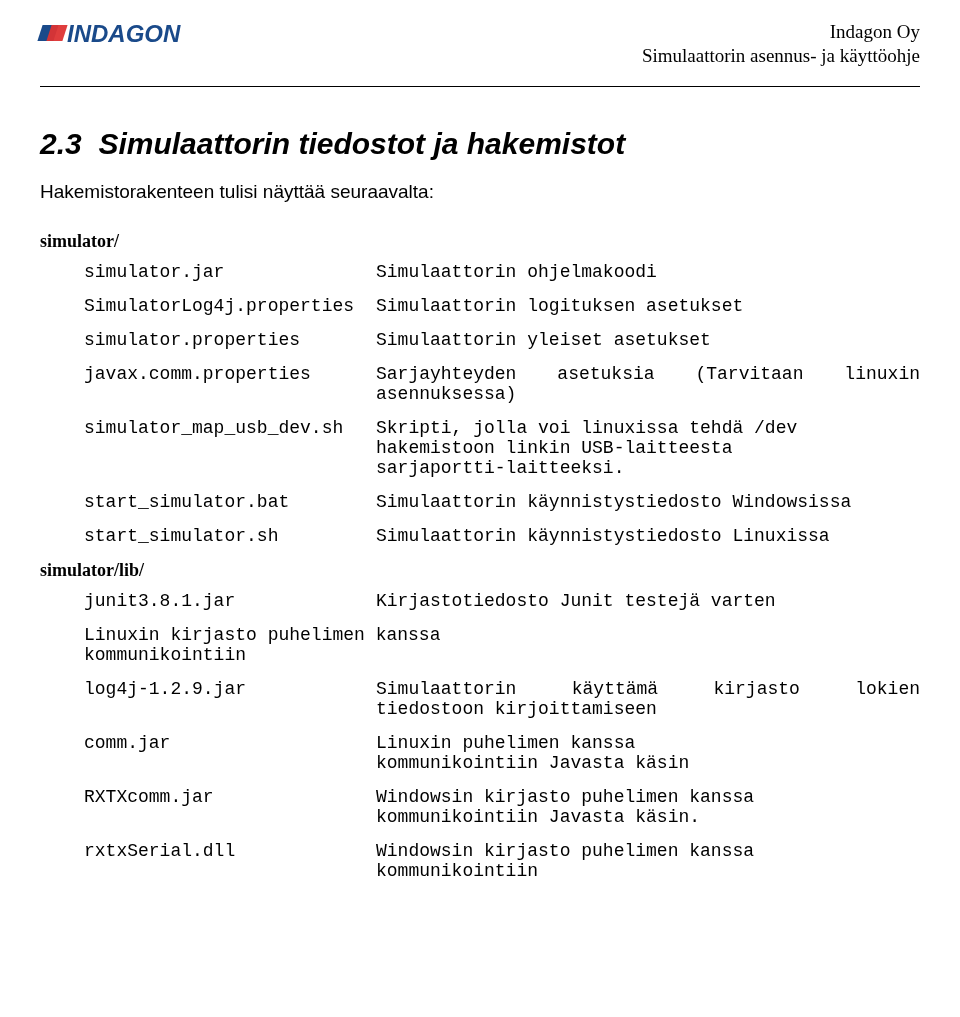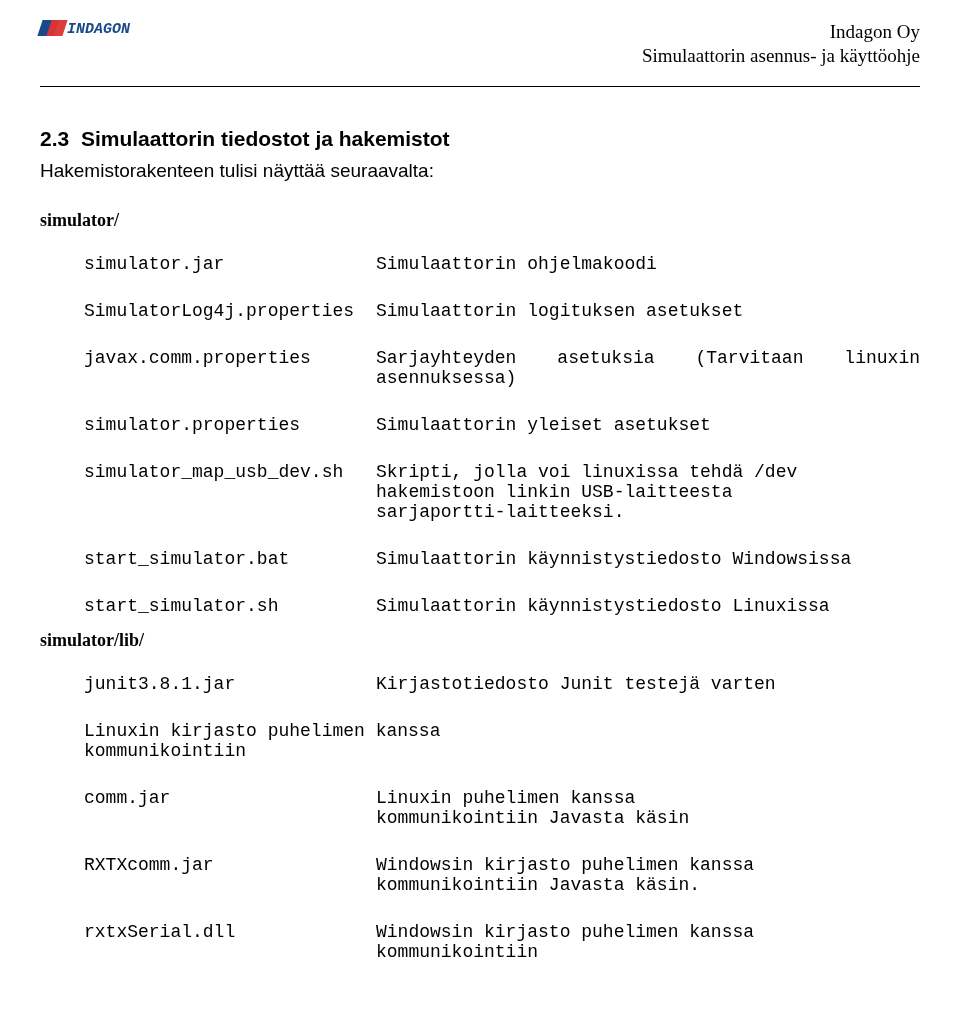--- a/index.html
+++ b/index.html
@@ -40,53 +40,53 @@
   .logo-mark::after {
     content: "";
     position: absolute;
     left: 9px; top: 0;
     width: 16px; height: 16px;
     background: #d33;
     transform: skewX(-18deg);
     opacity: 0.95;
   }
   .logo-text {
-    font-family: Liberation Mono, monospace;
+    font-family: Liberation Sans, sans-serif;
     font-weight: 900;
-    font-size: 15px;
+    font-size: 24px;
     font-style: italic;
     color: #1a4a8a;
     letter-spacing: 0px;
   }
   .header-right {
     text-align: right;
     font-family: "Times New Roman", Times, serif;
     font-size: 19px;
     line-height: 1.25;
   }
   .hr {
     border: none;
     border-top: 1.5px solid #000;
     margin: 6px 0 40px 0;
   }
   h2.section {
     font-family: Arial, Helvetica, sans-serif;
-    font-size: 21px;
+    font-size: 30px;
     font-weight: 700;
-    margin-bottom: 9px;
+    margin-bottom: 20px;
+    font-style: italic;
   }
   .intro {
     font-family: Arial, Helvetica, sans-serif;
     font-size: 19px;
     margin-bottom: 28px;
   }
   .mono {
     font-family: "Courier New", Courier, monospace;
     font-size: 18px;
-    margin-top: 13px;
   }
   .monob {
     font-family: Liberation Serif, serif;
     font-size: 18px;
     font-weight: 700;
   }
   .dirlabel {
     margin: 10px 0 10px 0;
   }
   .filelist {
@@ -147,31 +147,31 @@
 <div class="filelist">
   <div class="row">
     <div class="mono col-name">simulator.jar</div>
     <div class="mono col-desc">Simulaattorin ohjelmakoodi</div>
   </div>
   <div class="row">
     <div class="mono col-name">SimulatorLog4j.properties</div>
     <div class="mono col-desc">Simulaattorin logituksen asetukset</div>
   </div>
   <div class="row">
+    <div class="mono col-name">simulator.properties</div>
+    <div class="mono col-desc">Simulaattorin yleiset asetukset</div>
+  </div>
+  <div class="row">
     <div class="mono col-name">javax.comm.properties</div>
     <div class="mono col-desc justify">
       <span class="line">Sarjayhteyden asetuksia (Tarvitaan linuxin</span>
       <span class="secondline">asennuksessa)</span>
     </div>
   </div>
   <div class="row">
-    <div class="mono col-name">simulator.properties</div>
-    <div class="mono col-desc">Simulaattorin yleiset asetukset</div>
-  </div>
-  <div class="row">
     <div class="mono col-name">simulator_map_usb_dev.sh</div>
     <div class="mono col-desc">Skripti, jolla voi linuxissa tehdä /dev
 hakemistoon linkin USB-laitteesta
 sarjaportti-laitteeksi.</div>
   </div>
   <div class="row">
     <div class="mono col-name">start_simulator.bat</div>
     <div class="mono col-desc">Simulaattorin käynnistystiedosto Windowsissa</div>
   </div>
   <div class="row">
@@ -185,20 +185,27 @@
 <div class="filelist">
   <div class="row">
     <div class="mono col-name">junit3.8.1.jar</div>
     <div class="mono col-desc">Kirjastotiedosto Junit testejä varten</div>
   </div>
   <div class="row">
     <div class="mono col-desc">Linuxin kirjasto puhelimen kanssa
 kommunikointiin</div>
   </div>
   <div class="row">
+    <div class="mono col-name">log4j-1.2.9.jar</div>
+    <div class="mono col-desc justify">
+      <span class="line">Simulaattorin käyttämä kirjasto lokien</span>
+      <span class="secondline">tiedostoon kirjoittamiseen</span>
+    </div>
+  </div>
+  <div class="row">
     <div class="mono col-name">comm.jar</div>
     <div class="mono col-desc">Linuxin puhelimen kanssa
 kommunikointiin Javasta käsin</div>
   </div>
   <div class="row">
     <div class="mono col-name">RXTXcomm.jar</div>
     <div class="mono col-desc">Windowsin kirjasto puhelimen kanssa
 kommunikointiin Javasta käsin.</div>
   </div>
   <div class="row">

